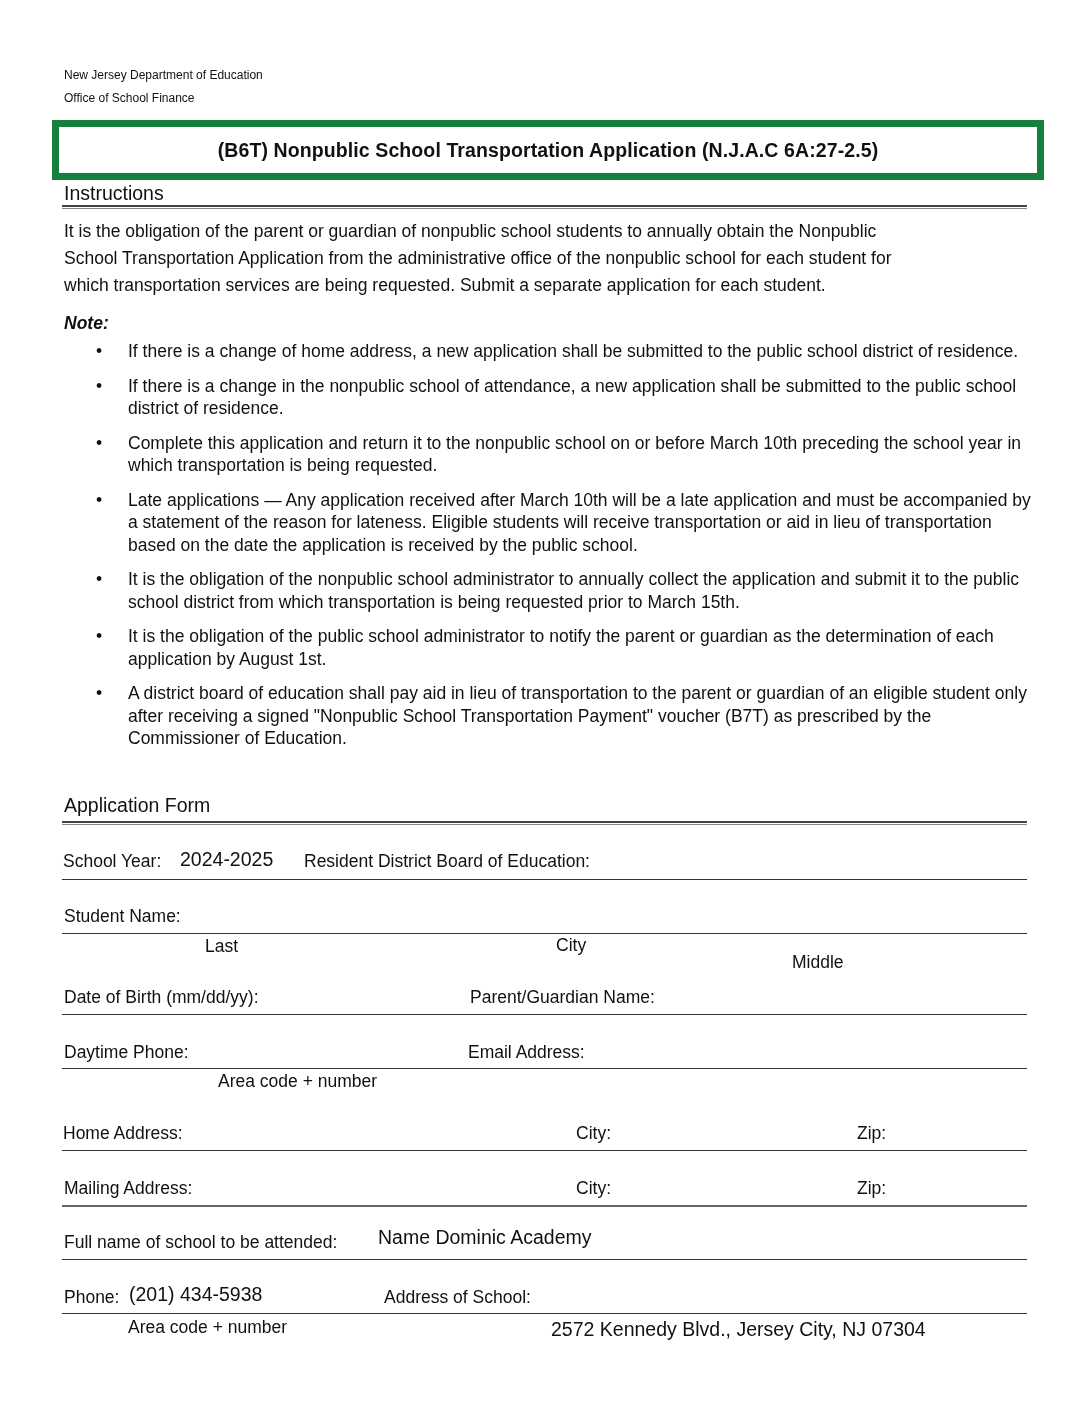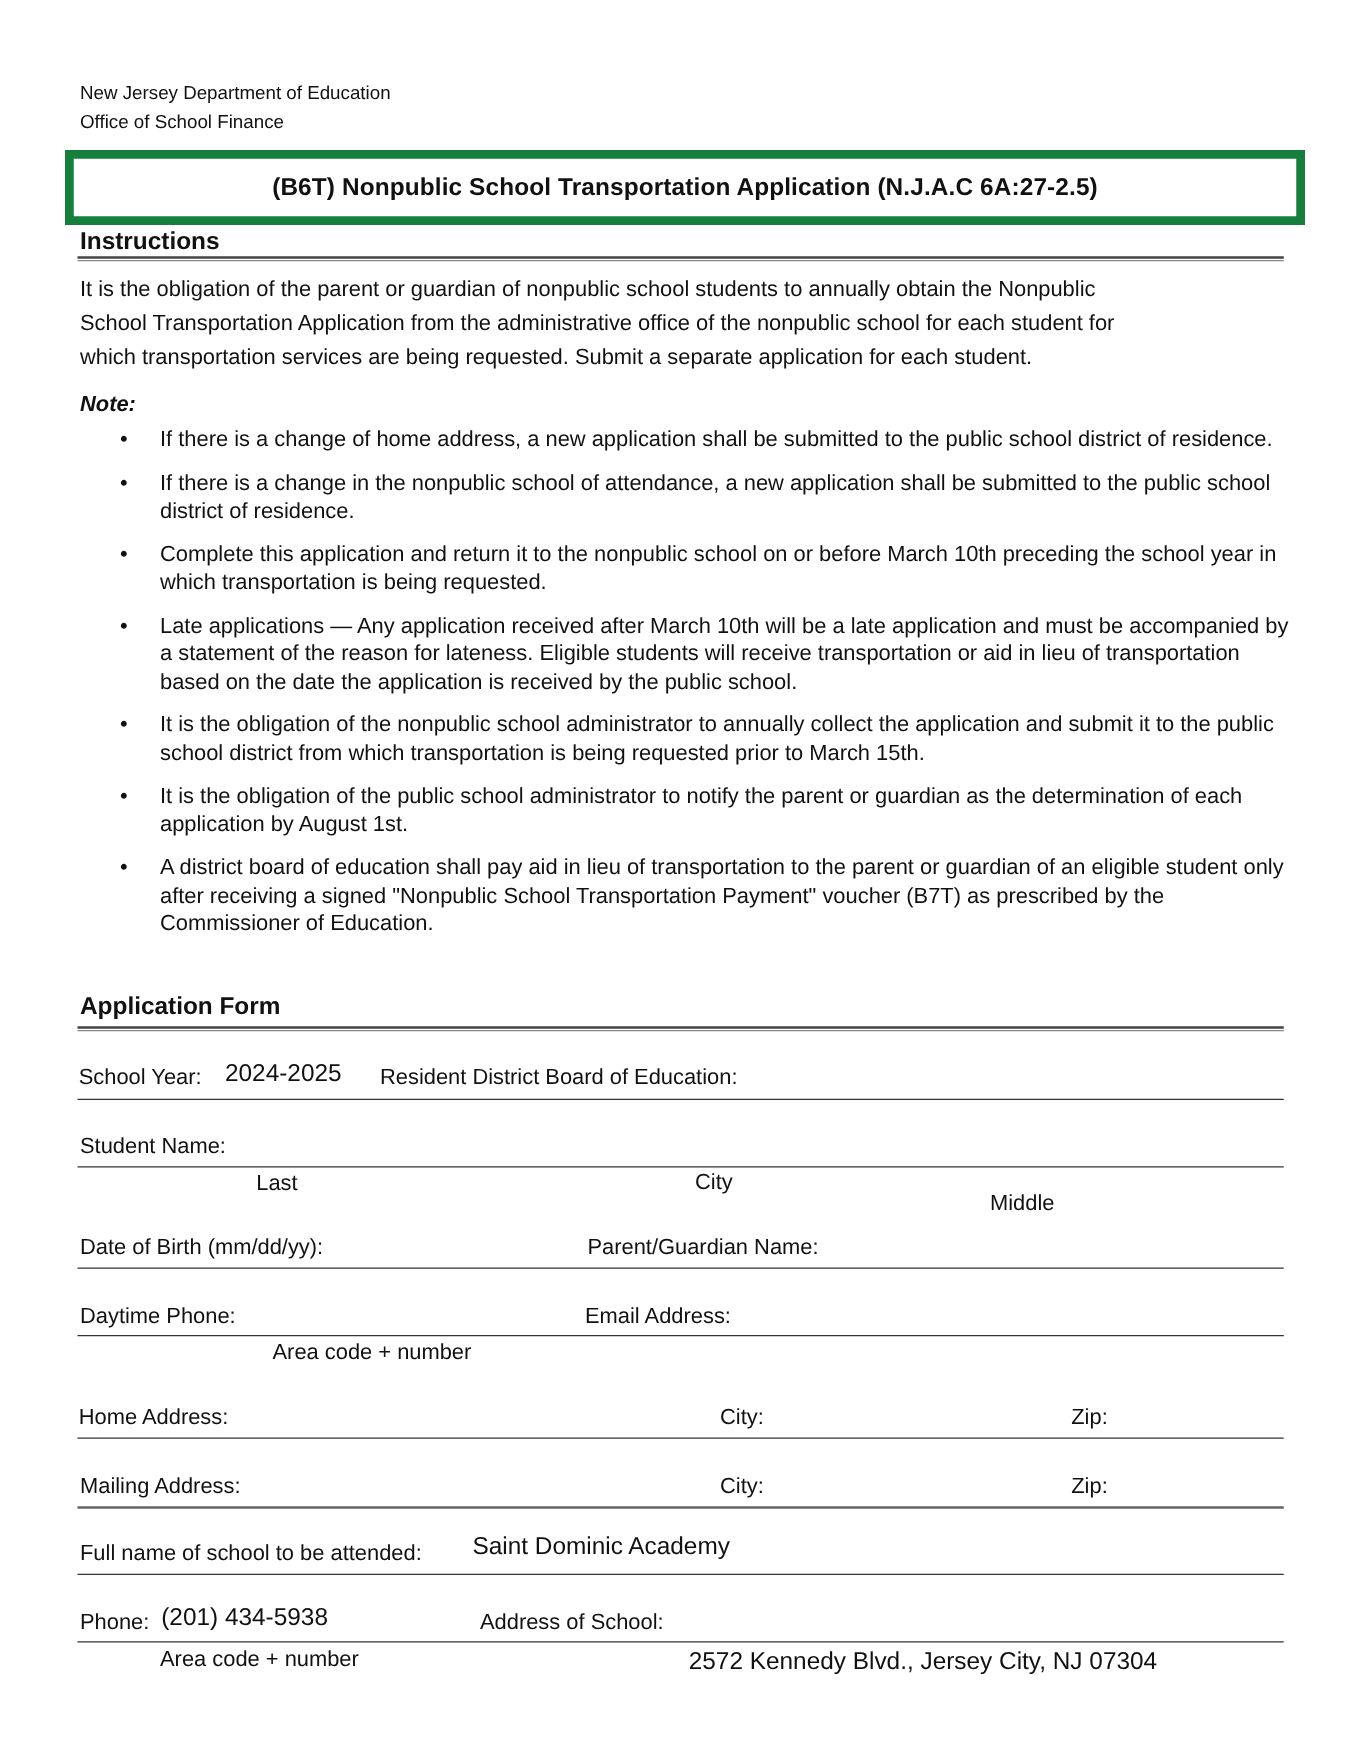--- a/index.html
+++ b/index.html
@@ -1,23 +1,23 @@
 <!DOCTYPE html>
 <html><head>
 <meta charset="utf-8">
 <style>
   html, body { margin: 0; padding: 0; background: #ffffff; }
   body { width: 1088px; height: 1408px; position: relative; overflow: hidden;
          font-family: "Liberation Sans", sans-serif; color: #111; }
   .abs { position: absolute; }
-  .hdr { left: 64px; font-size: 15px; line-height: 22px; }
+  .hdr { left: 64px; font-size: 12px; line-height: 22px; }
   .title-box { left: 52px; top: 120px; width: 978px; height: 46px;
                border: 7px solid #15803d; display: flex; align-items: center; justify-content: center; }
   .title-box span { font-weight: bold; font-size: 19.5px; letter-spacing: 0.1px; }
-  .sec-title { left: 64px; font-weight: bold; font-size: 19.5px; }
+  .sec-title { left: 64px; font-weight: normal; font-size: 19.5px; }
   .sec-rule { left: 62px; width: 965px; height: 1px; border-top: 2px solid #444; border-bottom: 1px solid #888; }
   .para { left: 64px; width: 960px; font-size: 17.5px; line-height: 27px; }
   .note { left: 64px; font-weight: bold; font-style: italic; font-size: 17.5px; }
   ul.notes { position: absolute; left: 96px; top: 340px; width: 935px; margin: 0; padding: 0; list-style: none; }
   ul.notes li { position: relative; padding-left: 32px; font-size: 17.5px; line-height: 22.5px; }
   ul.notes li .bullet { position: absolute; left: 0; top: 0; font-size: 17.5px; }
   .lbl { font-size: 17.5px; white-space: nowrap; }
   .val { font-size: 19.5px; white-space: nowrap; }
   .sub { font-size: 17.5px; white-space: nowrap; }
   .field-rule { left: 62px; width: 965px; height: 0; border-top: 1.5px solid #333; }
@@ -113,21 +113,21 @@
 
 <span class="abs lbl" style="left:64px; top:1178px;">Mailing Address:</span>
 <span class="abs val" style="left:215px; top:1175px; width:350px; height:24px;"></span>
 <span class="abs lbl" style="left:576px; top:1178px;">City:</span>
 <span class="abs val" style="left:622px; top:1175px; width:225px; height:24px;"></span>
 <span class="abs lbl" style="left:857px; top:1178px;">Zip:</span>
 <span class="abs val" style="left:895px; top:1175px; width:125px; height:24px;"></span>
 <div class="abs field-rule" style="top:1205px; border-top-width:2.5px; border-top-color:#666;"></div>
 
 <span class="abs lbl" style="left:64px; top:1232px;">Full name of school to be attended:</span>
-<span class="abs val" style="left:378px; top:1226px;">Saint Dominic Academy</span>
+<span class="abs val" style="left:378px; top:1226px;">Name Dominic Academy</span>
 <div class="abs field-rule" style="top:1259px;"></div>
 
 <span class="abs lbl" style="left:64px; top:1287px;">Phone:</span>
 <span class="abs val" style="left:129px; top:1283px;">(201) 434-5938</span>
 <span class="abs lbl" style="left:384px; top:1287px;">Address of School:</span>
 <span class="abs val" style="left:551px; top:1282px;margin-top:36px;">2572 Kennedy Blvd., Jersey City, NJ 07304</span>
 <div class="abs field-rule" style="top:1313px;"></div>
 <span class="abs sub" style="left:128px; top:1317px;">Area code + number</span>
 
 </body></html>

